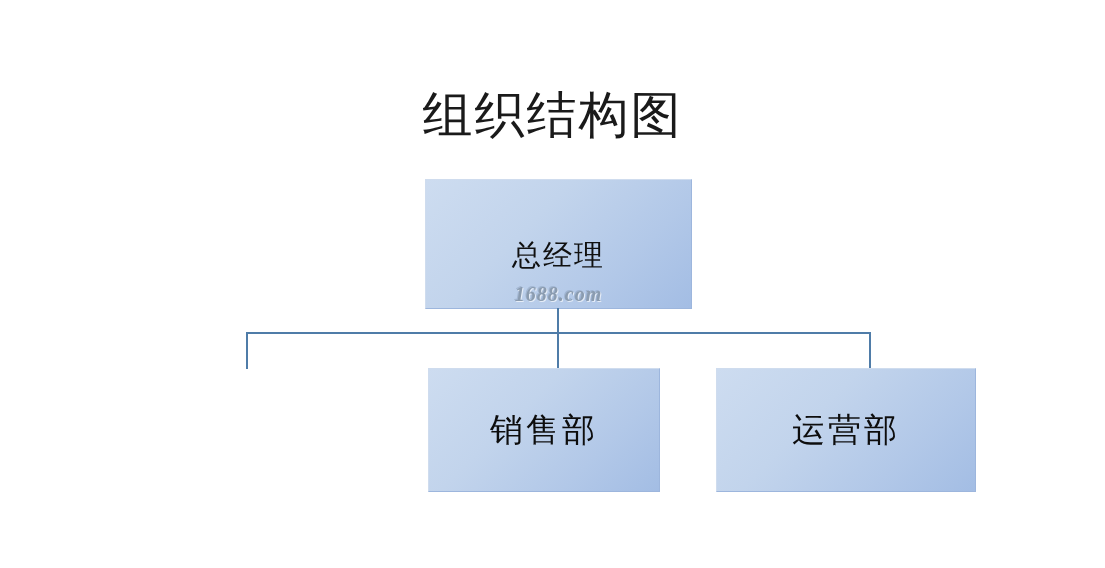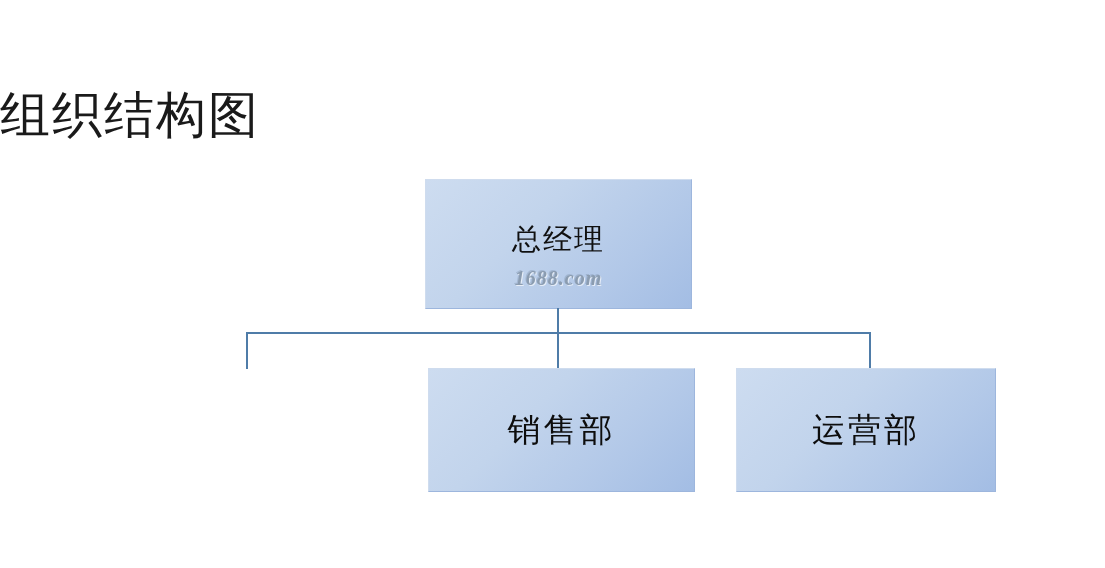--- a/index.html
+++ b/index.html
@@ -19,20 +19,21 @@
     height: 568px;
     background: #ffffff;
   }
 
   
   #chart-title {
     position: absolute;
     left: 0;
     top: 84px;
     width: 1105px;
+    text-align: center;
     font-size: 50px;
     line-height: 62px;
     color: #1a1a1a;
     font-family: "Liberation Serif", "DejaVu Serif", serif;
     letter-spacing: 2px;
     white-space: nowrap;
   }
 
   
   .node {
@@ -47,21 +48,21 @@
     align-items: center;
     justify-content: center;
   }
 
   #node-root {
     left: 425px;
     top: 179px;
     width: 267px;
     height: 130px;
     justify-content: flex-start;
-    padding-top: 42px;
+    padding-top: 58px;
   }
   .root-label {
     font-size: 29px;
     line-height: 34px;
     color: #101010;
     letter-spacing: 2px;
     white-space: nowrap;
   }
   .watermark {
     margin-top: 8px;
@@ -74,22 +75,22 @@
     text-shadow: 1px 1px 0 rgba(255,255,255,0.65), -1px -1px 0 rgba(110,130,155,0.30);
     letter-spacing: 1px;
     white-space: nowrap;
   }
 
   .node-child {
     top: 368px;
     height: 124px;
   }
   #node-qc    { left: 117px; width: 260px; }
-  #node-sales { left: 428px; width: 267px; }
-  #node-ops   { left: 736px; width: 260px; }
+  #node-sales { left: 428px; width: 232px; }
+  #node-ops   { left: 716px; width: 260px; }
 
   .child-label {
     font-size: 33px;
     line-height: 40px;
     color: #0d0d0d;
     letter-spacing: 3px;
     white-space: nowrap;
   }
 
   

